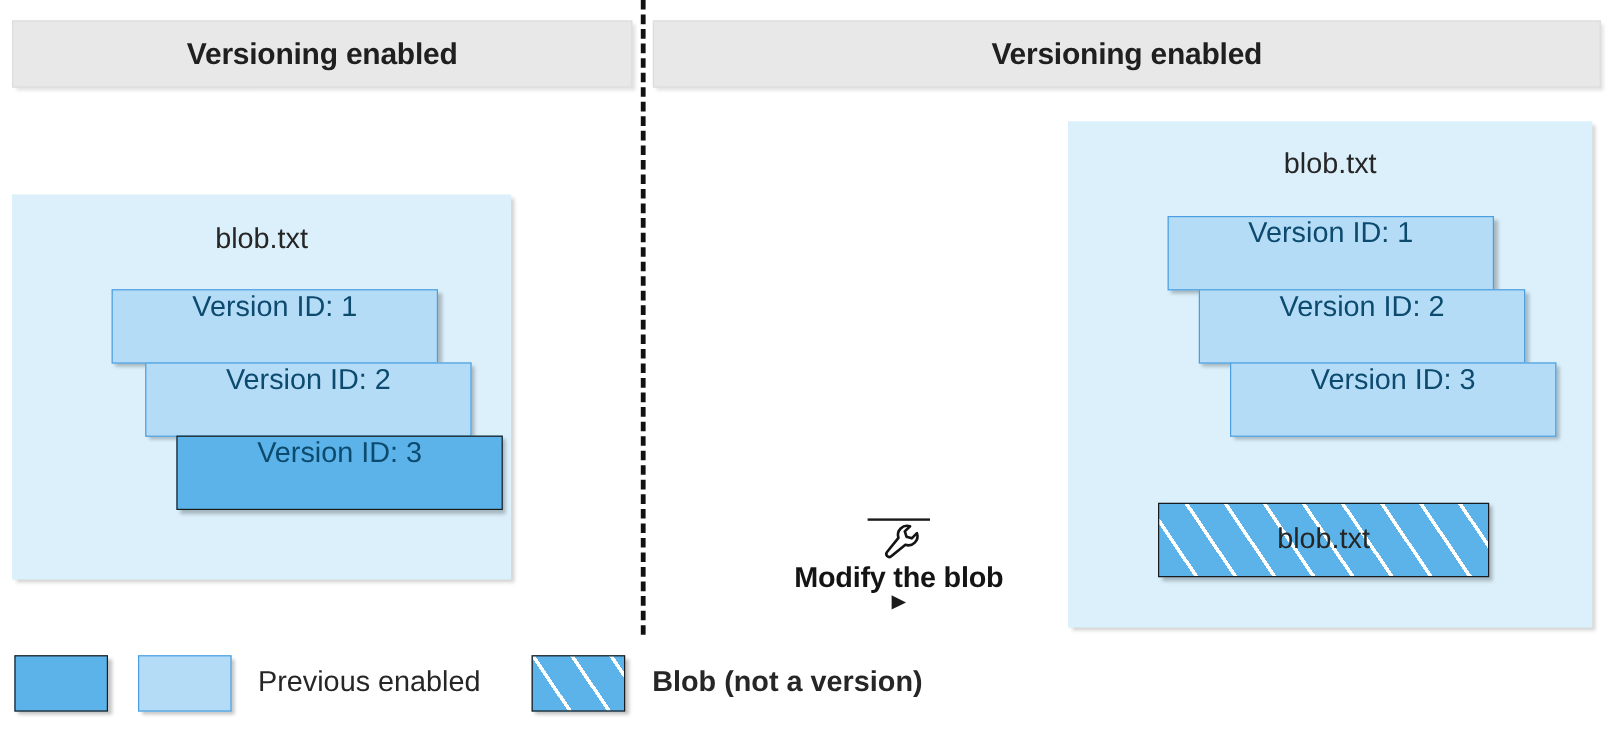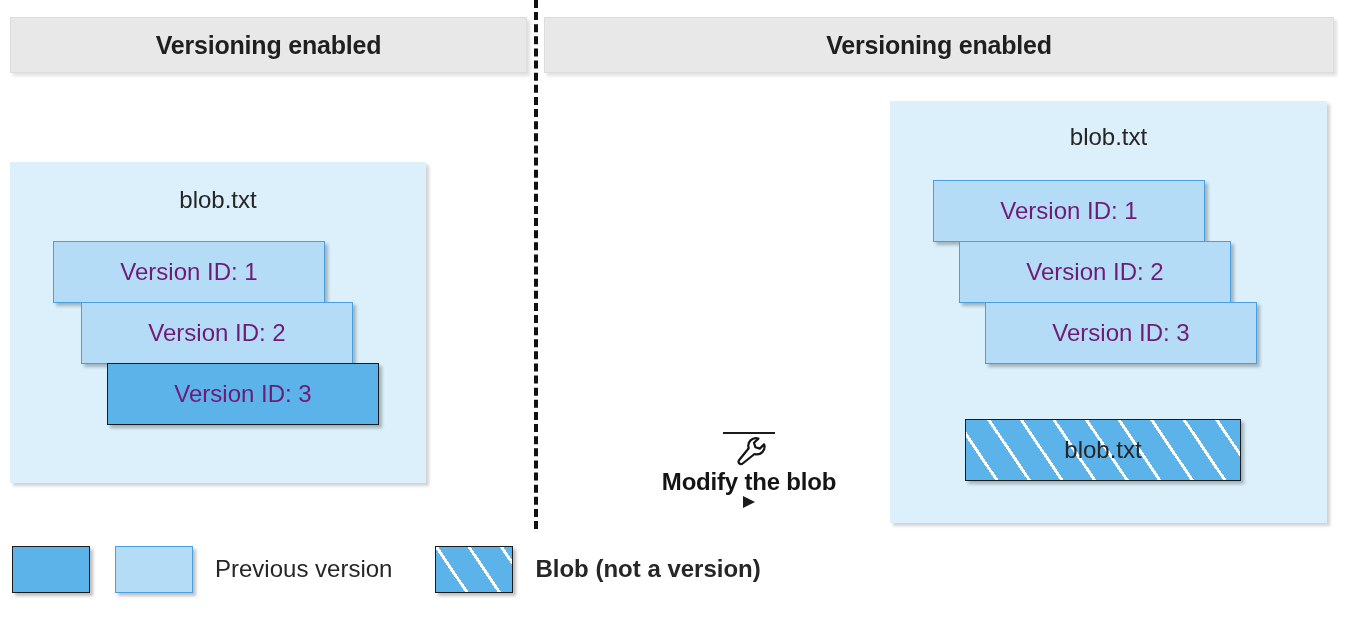--- a/index.html
+++ b/index.html
@@ -71,25 +71,26 @@
     color: #262626;
   }
   #container-left .container-title  { top: 24px; }
   #container-right .container-title { top: 22px; }
 
   
   .version-box {
     position: absolute;
     box-sizing: border-box;
     display: flex;
-    align-items: center;
+    align-items: flex-start;
     justify-content: center;
     font-size: 24px;
-    color: #701a75;
+    color: #0c4a6e;
     box-shadow: 3px 3px 3px rgba(0,0,0,0.25);
+    margin-left: 40px;
   }
   .version-box.prev {
     background: #b5dcf7;
     border: 1px solid #4a9fe0;
   }
   .version-box.current {
     background: #5bb3e9;
     border: 1px solid #1b1b1b;
   }
 
@@ -299,21 +300,21 @@
   </div>
 
   <div id="legend">
 
     <div class="legend-item" id="legend-item-current">
       <div class="legend-swatch current"></div>
     </div>
 
     <div class="legend-item" id="legend-item-previous">
       <div class="legend-swatch prev"></div>
-      <span class="legend-label">Previous version</span>
+      <span class="legend-label">Previous enabled</span>
     </div>
 
     <div class="legend-item" id="legend-item-blob">
       <div class="legend-swatch hatch"></div>
       <span class="legend-label">Blob (not a version)</span>
     </div>
 
   </div>
 
 </div>

